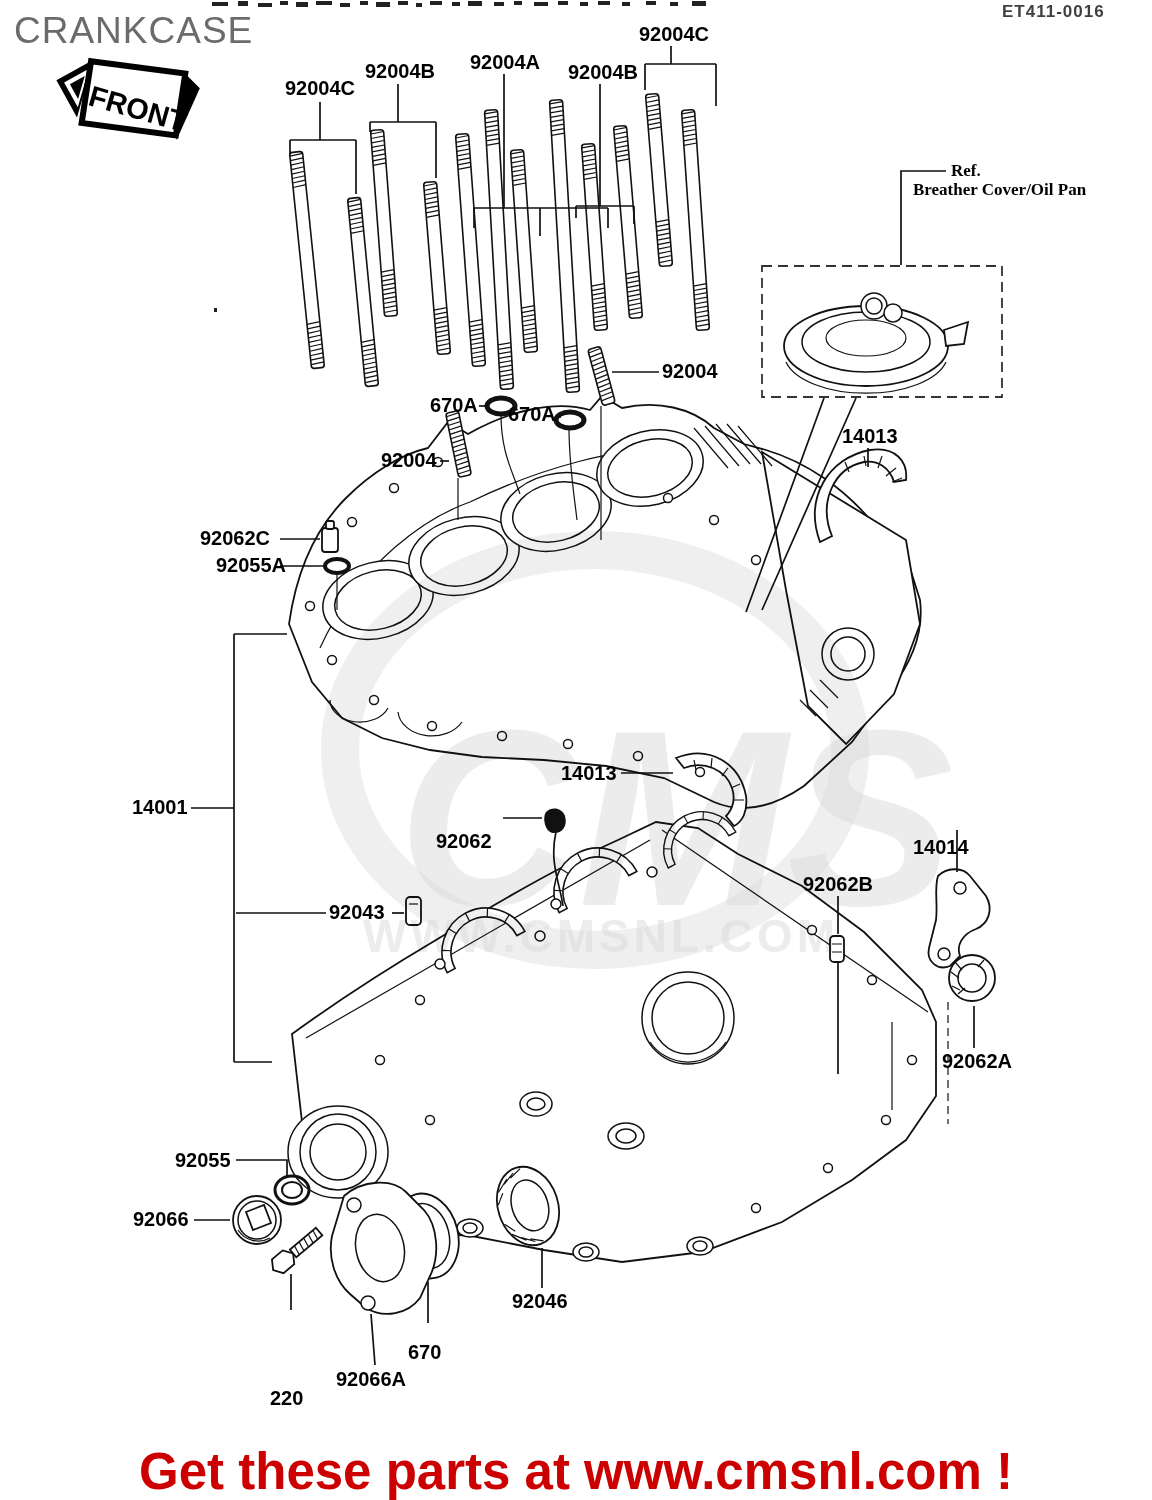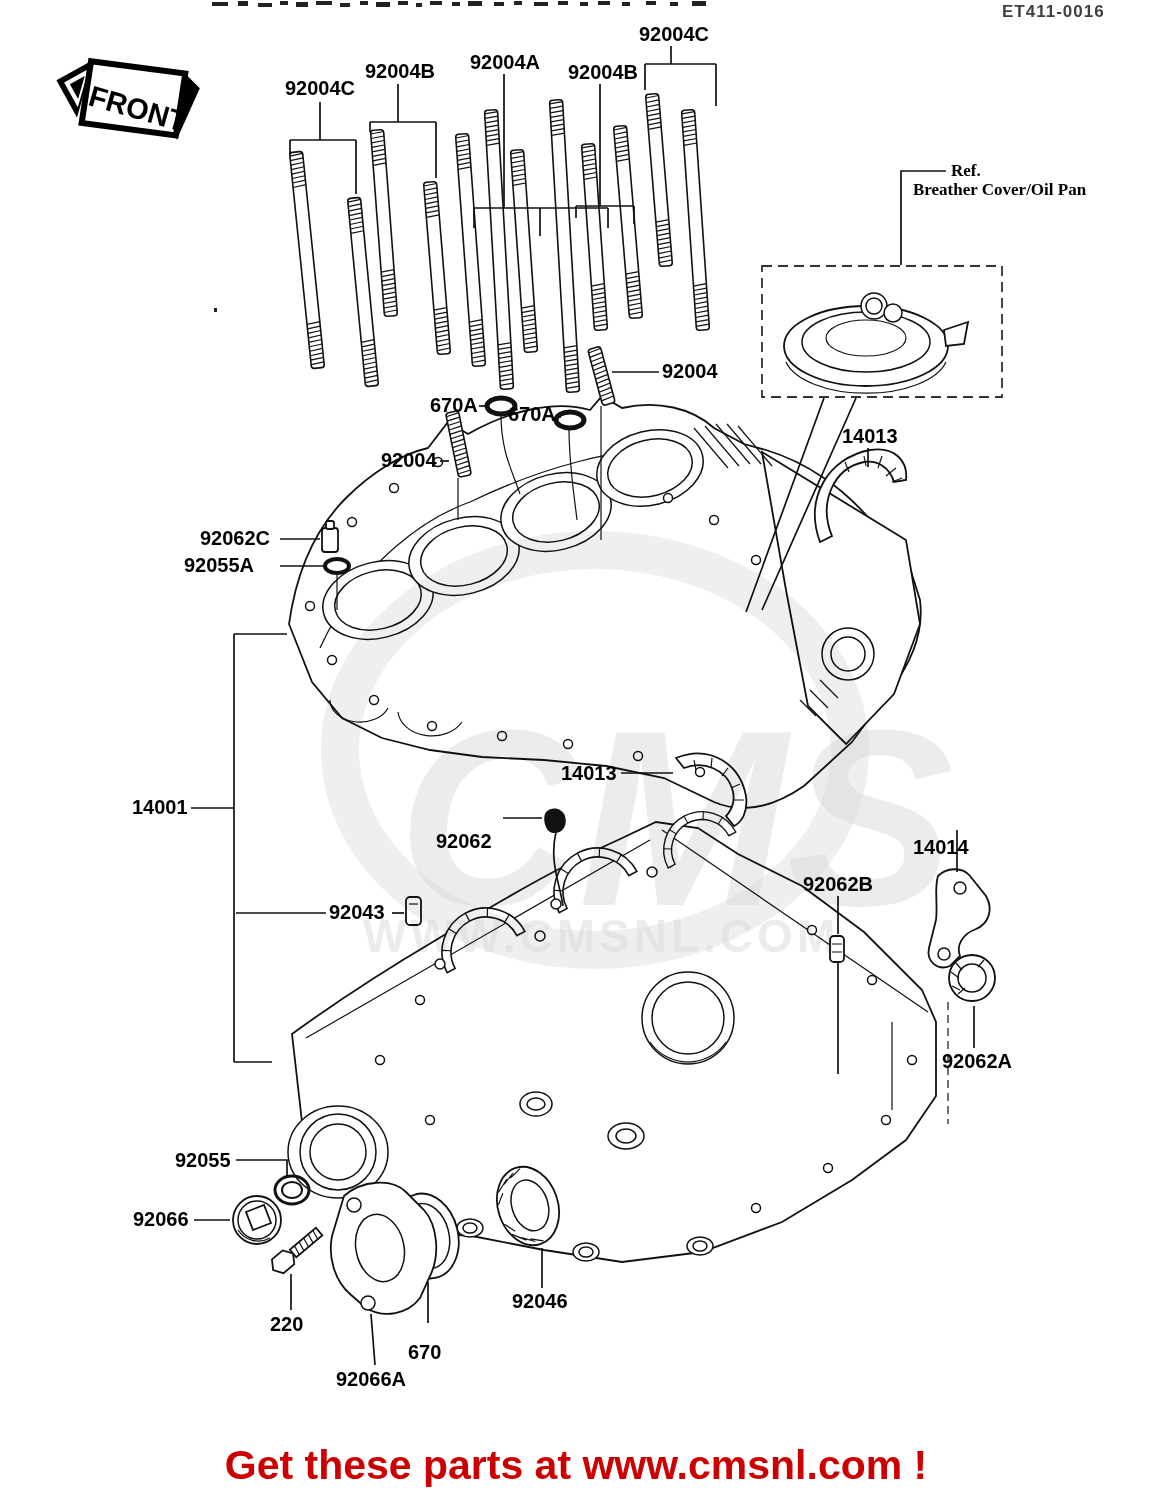--- a/index.html
+++ b/index.html
@@ -3,21 +3,21 @@
 <meta charset="utf-8">
 <style>
   html,body{margin:0;padding:0;background:#fff;}
   .canvas{position:relative;width:1152px;height:1500px;background:#fff;overflow:hidden;
           font-family:"Liberation Sans","DejaVu Sans",sans-serif;}
   svg.diagram{position:absolute;left:0;top:0;}
   .page-title{position:absolute;left:14px;top:10px;font-size:37px;letter-spacing:1px;color:#6b6b6b;}
   .fiche-code{position:absolute;left:1002px;top:2px;font-size:17px;font-weight:bold;color:#404040;letter-spacing:1px;}
   .plabel{position:absolute;font-size:20px;font-weight:bold;color:#000;white-space:nowrap;line-height:1;}
   .plabel.ref{font-size:17px;font-family:Liberation Serif, serif;}
-  .footer-note{position:absolute;left:0;right:0;top:1442px;text-align:center;font-size:41px;font-weight:bold;color:#cc0000;}
+  .footer-note{position:absolute;left:0;right:0;top:1442px;text-align:center;font-size:51px;font-weight:bold;color:#cc0000;}
   .line{stroke:#111;fill:none;stroke-width:1.7;}
   .part{fill:#fff;stroke:#111;stroke-width:1.8;}
   .thin{stroke:#111;fill:none;stroke-width:1.2;}
   .hole{fill:#fff;stroke:#111;stroke-width:1.5;}
 </style>
 </head>
 <body>
 
 <div class="canvas">
 
@@ -545,45 +545,46 @@
     <text x="36" y="57" font-size="29" font-weight="bold" fill="#000" font-family="Liberation Sans, sans-serif">FRONT</text>
   </g>
 
   <g style="mix-blend-mode:multiply" fill="#dcdcdc" fill-opacity="0.55">
     <ellipse cx="595" cy="750" rx="255" ry="200" fill="none" stroke="#e0e0e0" stroke-opacity="0.5" stroke-width="38"></ellipse>
     <text x="398" y="905" font-size="250" font-style="italic" font-weight="bold" font-family="Liberation Sans, sans-serif">CMS</text>
     <text x="363" y="952" font-size="46" font-weight="bold" letter-spacing="4" font-family="Liberation Sans, sans-serif">WWW.CMSNL.COM</text>
   </g>
 </svg>
 
+<div class="page-title">CRANKCASE</div>
 <div class="fiche-code">ET411-0016</div>
 <div id="labels-layer">
       <div class="plabel" style="left: 285px; top: 78px;">92004C</div>
       <div class="plabel" style="left: 365px; top: 61px;">92004B</div>
       <div class="plabel" style="left: 470px; top: 52px;">92004A</div>
       <div class="plabel" style="left: 568px; top: 62px;">92004B</div>
       <div class="plabel" style="left: 639px; top: 24px;">92004C</div>
       <div class="plabel ref" style="left: 951px; top: 162px;">Ref.</div>
       <div class="plabel ref" style="left: 913px; top: 181px;">Breather Cover/Oil Pan</div>
       <div class="plabel" style="left: 842px; top: 426px;">14013</div>
       <div class="plabel" style="left: 662px; top: 361px;">92004</div>
       <div class="plabel" style="left: 430px; top: 395px;">670A</div>
       <div class="plabel" style="left: 508px; top: 404px;">670A</div>
       <div class="plabel" style="left: 381px; top: 450px;">92004</div>
       <div class="plabel" style="left: 200px; top: 528px;">92062C</div>
-      <div class="plabel" style="left: 184px; top: 555px;">92055A</div>
+      <div class="plabel" style="left: 216px; top: 555px;">92055A</div>
       <div class="plabel" style="left: 561px; top: 763px;">14013</div>
       <div class="plabel" style="left: 132px; top: 797px;">14001</div>
       <div class="plabel" style="left: 436px; top: 807px; margin-top: 24px;">92062</div>
       <div class="plabel" style="left: 329px; top: 902px;">92043</div>
       <div class="plabel" style="left: 803px; top: 874px;">92062B</div>
       <div class="plabel" style="left: 913px; top: 808px; margin-top: 29px;">14014</div>
       <div class="plabel" style="left: 942px; top: 1051px;">92062A</div>
       <div class="plabel" style="left: 175px; top: 1150px;">92055</div>
       <div class="plabel" style="left: 133px; top: 1209px; text-align: center;">92066</div>
-      <div class="plabel" style="left: 270px; top: 1314px;">220</div>
+      <div class="plabel" style="left: 270px; top: 1388px;">220</div>
       <div class="plabel" style="left: 408px; top: 1326px; margin-top: 16px;">670</div>
       <div class="plabel" style="left: 336px; top: 1369px;">92066A</div>
       <div class="plabel" style="left: 512px; top: 1291px;">92046</div>
     </div>
 <div class="footer-note">Get these parts at www.cmsnl.com !</div>
 
 </div>
 
 </body></html>

